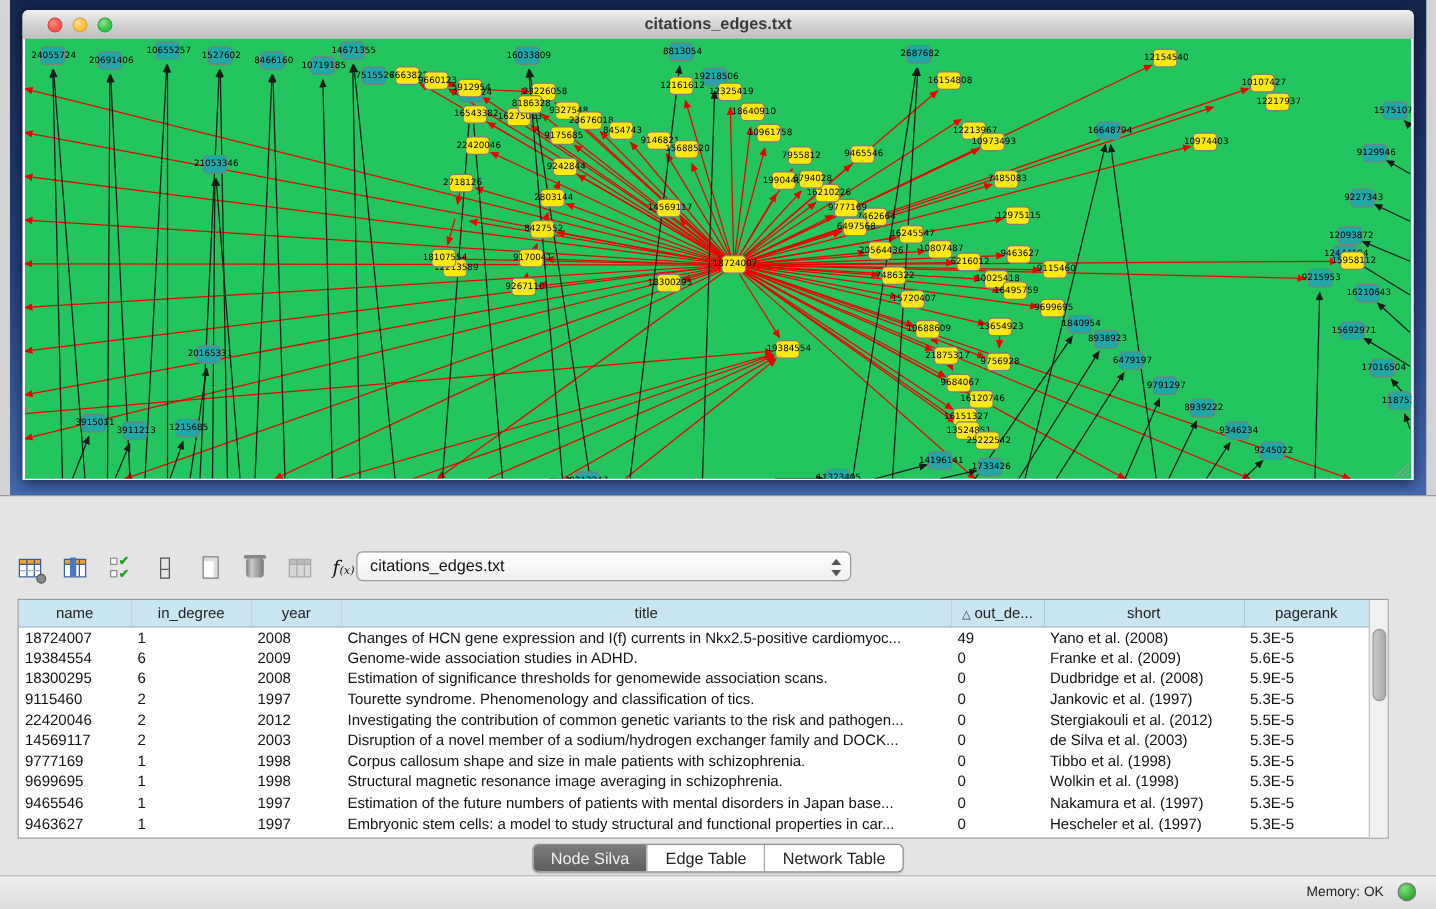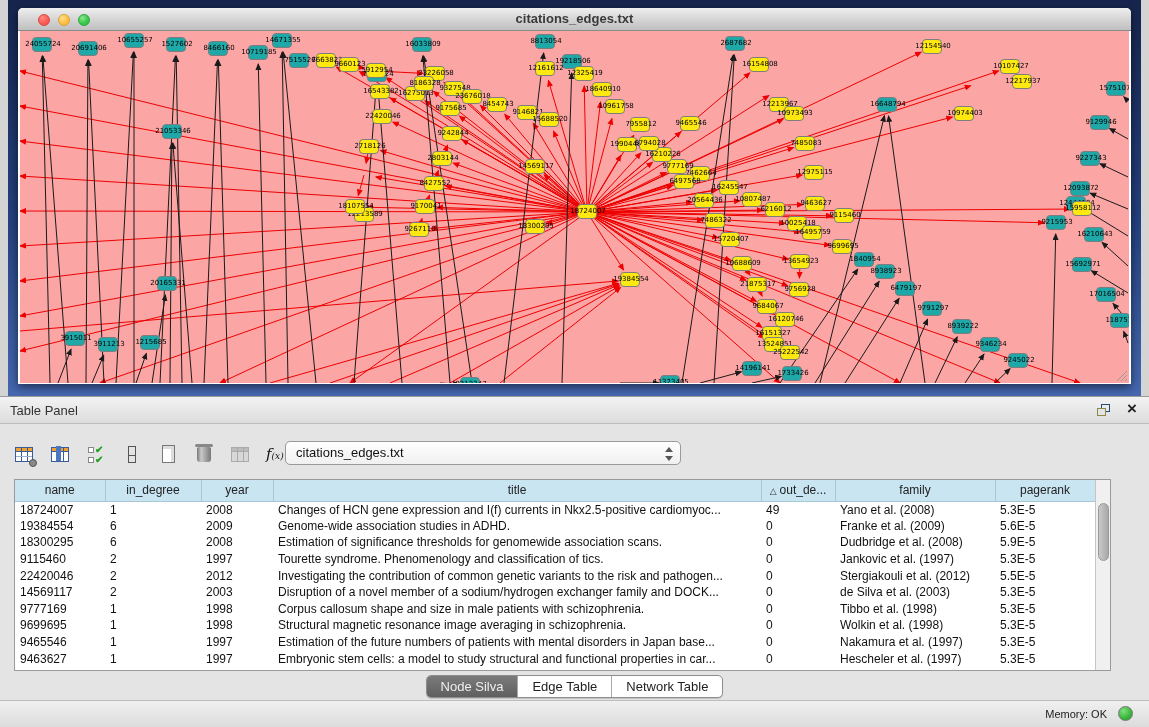--- a/index.html
+++ b/index.html
@@ -15,21 +15,21 @@
   #titlebar { height:23px; border-radius:5px 5px 0 0;
               background:linear-gradient(#efefef,#d8d8d8 45%,#bfbfbf);
               border-bottom:1px solid #8a8a8a; position:relative; }
   .tl { position:absolute; top:6px; width:12px; height:12px; border-radius:50%; }
   #tl-close { left:20px; background:radial-gradient(circle at 35% 30%, #ff8a80,#fc5753 60%); border:1px solid #d94542; }
   #tl-min   { left:40px; background:radial-gradient(circle at 35% 30%, #ffe08a,#fdbc40 60%); border:1px solid #d9a337; }
   #tl-zoom  { left:60px; background:radial-gradient(circle at 35% 30%, #8fe58a,#33c748 60%); border:1px solid #2aa73c; }
   #wintitle { position:absolute; left:0; right:0; top:3px; text-align:center;
               font-size:13px; font-weight:bold; color:#3a3a3a; }
   #canvas { position:absolute; left:2px; top:23px; width:1109px; height:352px;
-            background:#fca5a5; overflow:hidden; }
+            background:#22c55e; overflow:hidden; }
   #edges { position:absolute; left:0; top:0; }
   .n { position:absolute; width:20px; height:15px; border:1px solid #7d7d7d; border-radius:4px; }
   .n.y { background:#fde910; }
   .n.t { background:#1fa8a8; }
   .n .lbl { position:absolute; left:-21px; top:2px; width:62px; text-align:center;
             font-size:7px; line-height:8px; color:#000; font-family:"DejaVu Sans", sans-serif;
             pointer-events:none; white-space:nowrap; }
   #grip { position:absolute; right:1px; bottom:1px; }
 
   
@@ -614,28 +614,20 @@
       <svg id="grip" width="14" height="14">
         <line x1="3" y1="13" x2="13" y2="3" stroke="#999" stroke-width="1"></line>
         <line x1="7" y1="13" x2="13" y2="7" stroke="#999" stroke-width="1"></line>
         <line x1="11" y1="13" x2="13" y2="11" stroke="#999" stroke-width="1"></line>
       </svg>
     </div>
   </div>
 </div>
 
 <div id="tablepanel">
-  <div id="tp-header">
-    <div id="tp-title">Table Panel</div>
-    <div id="tp-float">
-        <div class="sq1"></div>
-        <div class="sq2"></div>
-      </div>
-    <div id="tp-close">×</div>
-  </div>
 
   <div id="tp-toolbar">
     <span class="ticon">
       <span class="grid">
           <span class="hdr"></span>
           <span class="v1"></span>
           <span class="v2"></span>
           <span class="h1"></span>
         </span>
       <span class="gear"></span>
@@ -691,21 +683,21 @@
           <col class="c-short">
           <col class="c-pr">
       </colgroup>
       <thead>
           <tr id="thead-row">
             <th>name</th>
             <th>in_degree</th>
             <th>year</th>
             <th>title</th>
             <th><span class="sortmark">△</span>out_de...</th>
-            <th>family</th>
+            <th>short</th>
             <th>pagerank</th>
           </tr>
         </thead>
       <tbody id="tbody">
           <tr>
             <td>18724007</td>
             <td>1</td>
             <td>2008</td>
             <td>Changes of HCN gene expression and I(f) currents in Nkx2.5-positive cardiomyoc...</td>
             <td>49</td>

